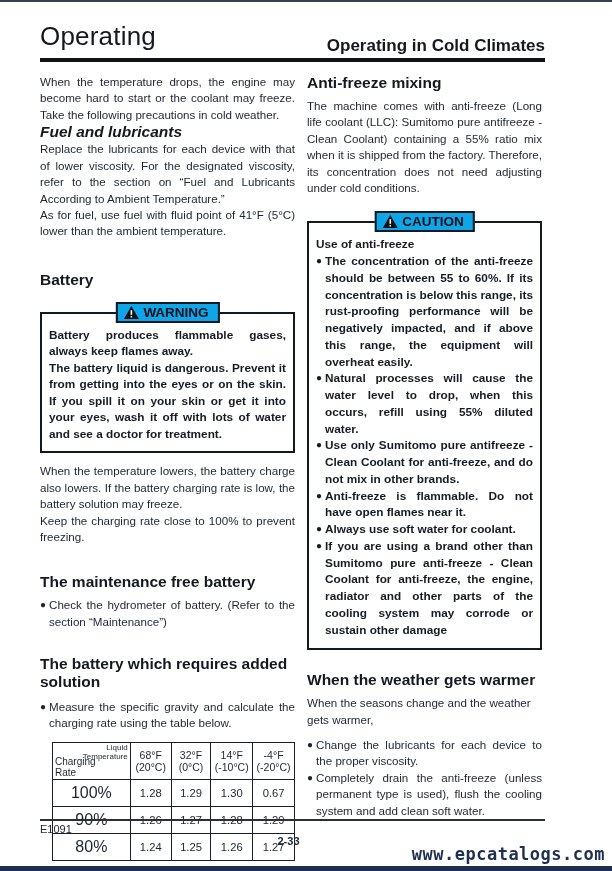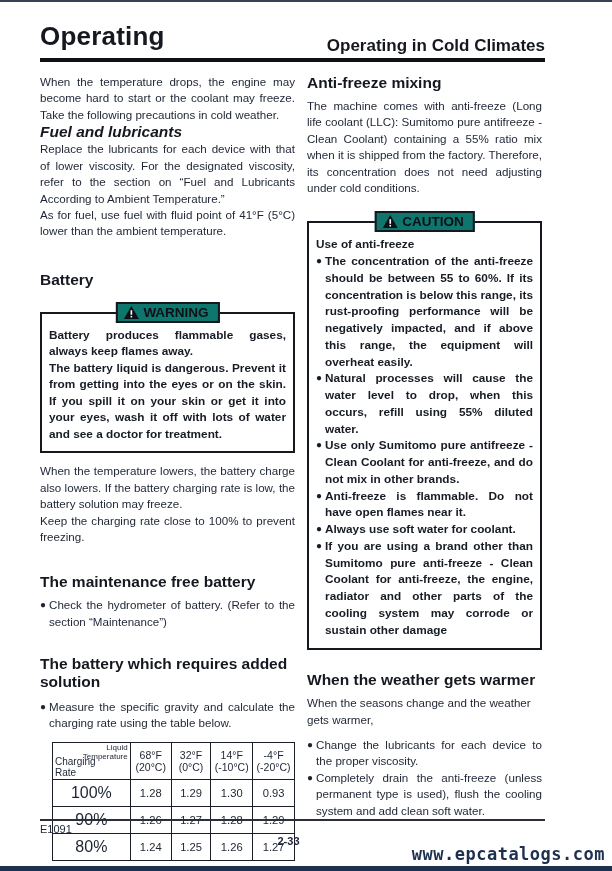--- a/index.html
+++ b/index.html
@@ -3,39 +3,39 @@
 <meta charset="utf-8">
 <style>
   html,body{margin:0;padding:0;}
   body{
     width:612px;height:871px;position:relative;background:#ffffff;overflow:hidden;
     font-family:"Liberation Sans","DejaVu Sans",sans-serif;color:#1d2433;
   }
   .topline{position:absolute;top:0;left:0;width:612px;height:2px;background:#3a4150;}
   .botbar{position:absolute;bottom:0;left:0;width:612px;height:5px;background:#1e3050;}
 
-  .header-left{position:absolute;left:40px;top:21px;font-size:26px;font-weight:bold;letter-spacing:.2px;color:#15181f;}
+  .header-left{position:absolute;left:40px;top:21px;font-size:26px;font-weight:normal;letter-spacing:.2px;color:#15181f;}
   .header-right{position:absolute;right:67px;top:36px;font-size:17px;font-weight:bold;color:#15181f;}
   .hrule{position:absolute;left:40px;top:58px;width:505px;height:4px;background:#0e1116;}
 
   .col-left{position:absolute;left:40px;top:74px;width:255px;}
   .col-right{position:absolute;left:307px;top:74px;width:235px;}
 
   p.body{font-size:11.6px;line-height:1.42;text-align:justify;margin:0;}
   h2.sec{font-size:15.5px;font-weight:bold;margin:0;color:#15181f;line-height:1.15;}
   .mt-sec{margin-top:25px;margin-bottom:7px;font-style:italic;}
 
   .bullet-item{display:flex;font-size:11.6px;line-height:1.42;margin:0;}
   .bullet-item .b{margin-right:3px;font-size:10px;padding-top:1px;flex:none;}
   .bullet-item .bt{flex:1;text-align:justify;}
 
   .alert{border:2px solid #14181f;position:relative;margin-top:23px;padding:13px 7px 9px 7px;}
   .alert-tag{
     position:absolute;top:-12px;left:50%;transform:translateX(-50%);
-    display:flex;align-items:center;gap:5px;background:#0f766e;border:2px solid #14181f;
+    display:flex;align-items:center;gap:5px;background:#0ea5e9;border:2px solid #14181f;
     padding:1px 9px 1px 6px;font-size:13.5px;font-weight:bold;white-space:nowrap;color:#0d1016;
   }
   .alert p{font-weight:bold;font-size:11.8px;line-height:1.4;text-align:justify;margin:0;color:#161b24;}
   .alert .bullet-item{font-weight:bold;font-size:11.8px;color:#161b24;}
   .alert .caution-title{font-weight:bold;font-size:11.8px;margin:0 0 1px 0;text-align:left;}
 
   table.grav{border-collapse:collapse;margin-top:10px;margin-left:12px;}
   table.grav td,table.grav th{border:1.5px solid #1a1f28;background:#fff;}
   .corner{
     width:88px;height:36px;position:relative;padding:0;
@@ -115,21 +115,21 @@
       <th class="colhead"><span>68°F</span><br><span>(20°C)</span></th>
       <th class="colhead"><span>32°F</span><br><span>(0°C)</span></th>
       <th class="colhead"><span>14°F</span><br><span>(-10°C)</span></th>
       <th class="colhead"><span>-4°F</span><br><span>(-20°C)</span></th>
     </tr>
     <tr>
       <td class="rate">100%</td>
       <td class="val">1.28</td>
       <td class="val">1.29</td>
       <td class="val">1.30</td>
-      <td class="val">0.93</td>
+      <td class="val">0.67</td>
     </tr>
     <tr>
       <td class="rate">90%</td>
       <td class="val">1.26</td>
       <td class="val">1.27</td>
       <td class="val">1.28</td>
       <td class="val">1.29</td>
     </tr>
     <tr>
       <td class="rate">80%</td>

